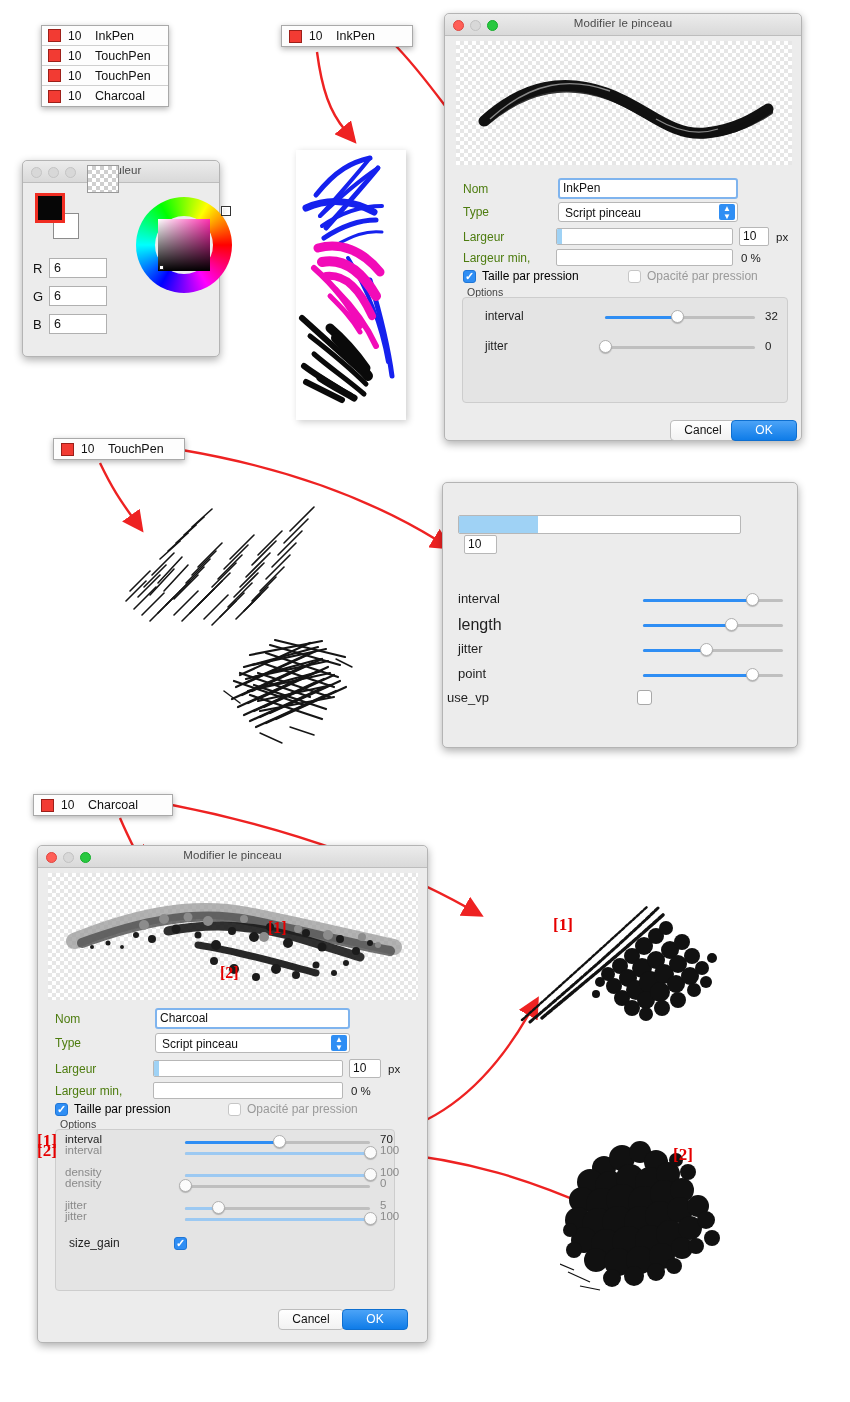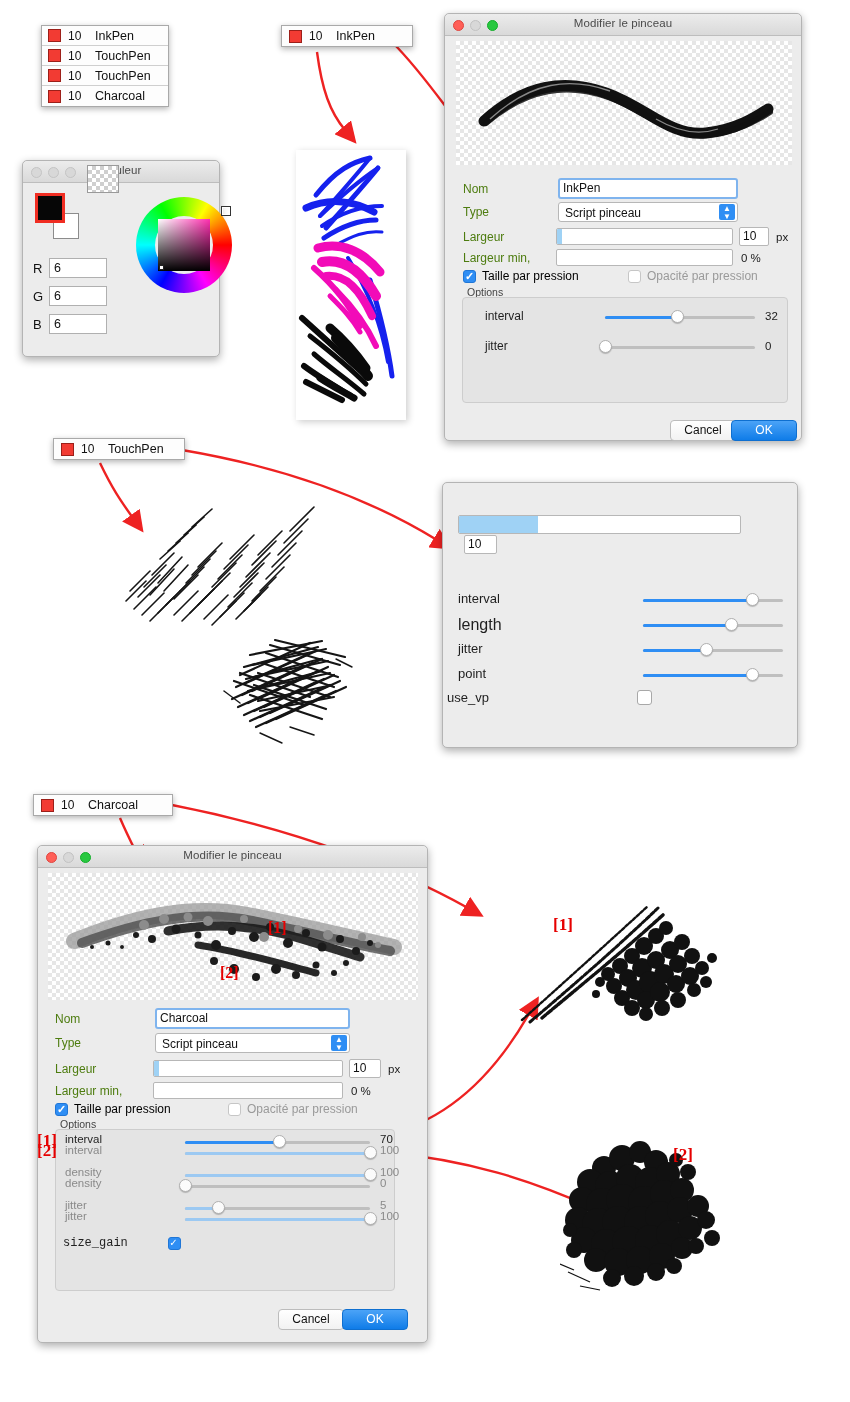--- a/index.html
+++ b/index.html
@@ -696,21 +696,21 @@
   <div class="dim" style="position:absolute; left:27px; top:366px; width:330px;">
     <span class="sname" style="position:absolute;left:0;top:-2px;font-size:11.5px;">jitter</span>
     <div class="slider" style="position:absolute; left:120px; width:185px; top:0;">
       <span class="strack"></span>
         <span class="sfill" style="width:100%;"></span>
         <span class="sknob flat" style="left:100%;"></span>
     </div>
     <span class="sval" style="position:absolute; left:315px; top:-2px;">100</span>
   </div>
 
-  <div class="cbrow" style="position:absolute; left:25px; top:390px;font-family:Liberation Mono, monospace;">
+  <div class="cbrow" style="position:absolute; left:31px; top:390px;">
     <span style="font-size:12px; width:105px; display:inline-block; color:#1f1f1f;">size_gain</span>
     <span class="cbox on"></span>
   </div>
 
   <div class="btn" style="position:absolute; left:240px; top:463px;">Cancel</div>
   <div class="btn primary" style="position:absolute; left:304px; top:463px;">OK</div>
 </div>
 
 <div style="position:absolute; left:500px; top:890px; width:240px; height:140px;">
   <svg viewBox="0 0 240 140" width="240" height="140">

